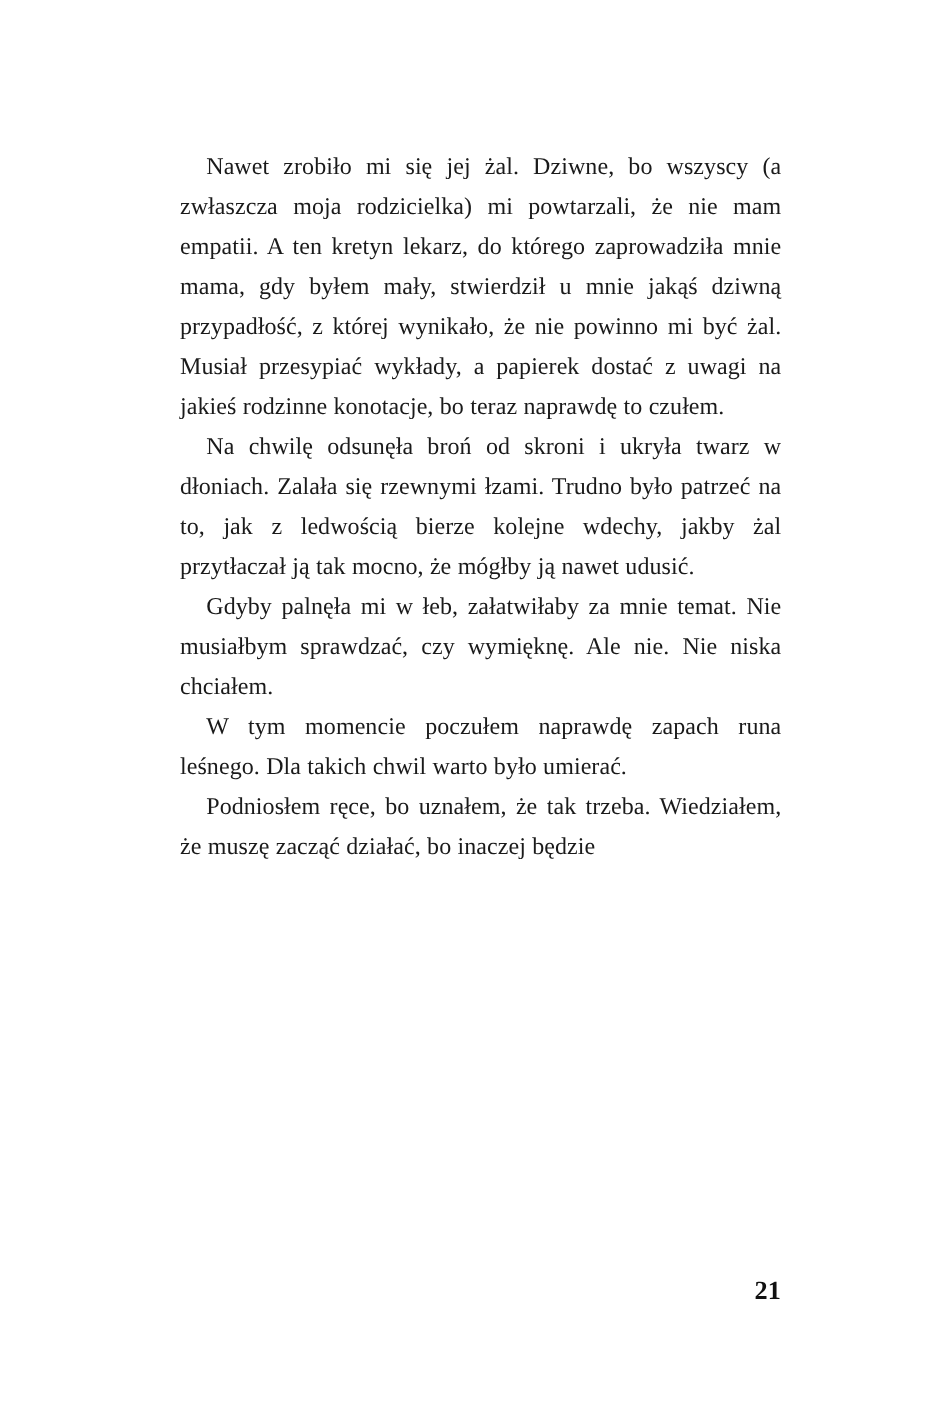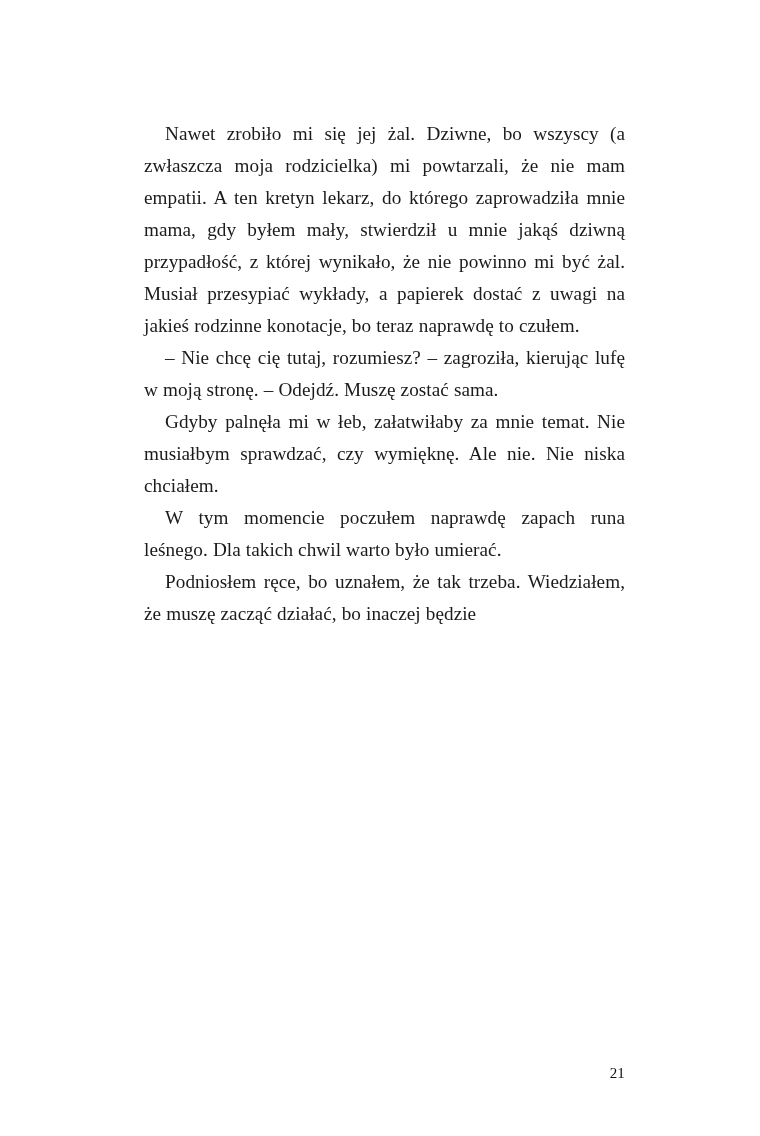--- a/index.html
+++ b/index.html
@@ -51,36 +51,35 @@
   .para.dialogue {
     text-indent: 21px;
   }
 
   .page-number {
     position: absolute;
     left: 144px;
     width: 481px;
     top: 1022px;
     text-align: right;
-    font-size: 15px;
-    font-weight: normal;
+    font-size: 21px;
+    font-weight: bold;
     line-height: 20px;
     letter-spacing: 0.01em;
     color: #111111;
-    margin-top: 41px;
   }
 </style>
 </head>
 <body>
 
 <div class="page">
 
   <div class="text-block">
     <p class="para">Nawet zrobiło mi się jej żal. Dziwne, bo wszyscy (a zwłaszcza moja rodzicielka) mi powtarzali, że nie mam empatii. A ten kretyn lekarz, do którego zaprowadziła mnie mama, gdy byłem mały, stwierdził u mnie jakąś dziwną przypadłość, z której wynikało, że nie powinno mi być żal. Musiał przesypiać wykłady, a papierek dostać z uwagi na jakieś rodzinne konotacje, bo teraz naprawdę to czułem.</p>
-    <p class="para dialogue">– Nie chcę cię tutaj, rozumiesz? – zagroziła, kierując lufę w moją stronę. – Odejdź. Muszę zostać sama.</p>
+    <p class="para">Na chwilę odsunęła broń od skroni i ukryła twarz w dłoniach. Zalała się rzewnymi łzami. Trudno było patrzeć na to, jak z ledwością bierze kolejne wdechy, jakby żal przytłaczał ją tak mocno, że mógłby ją nawet udusić.</p>
     <p class="para">Gdyby palnęła mi w łeb, załatwiłaby za mnie temat. Nie musiałbym sprawdzać, czy wymięknę. Ale nie. Nie niska chciałem.</p>
     <p class="para">W tym momencie poczułem naprawdę zapach runa leśnego. Dla takich chwil warto było umierać.</p>
     <p class="para">Podniosłem ręce, bo uznałem, że tak trzeba. Wiedziałem, że muszę zacząć działać, bo inaczej będzie</p>
   </div>
 
   <div class="page-number">21</div>
 
 </div>
 
 </body></html>

